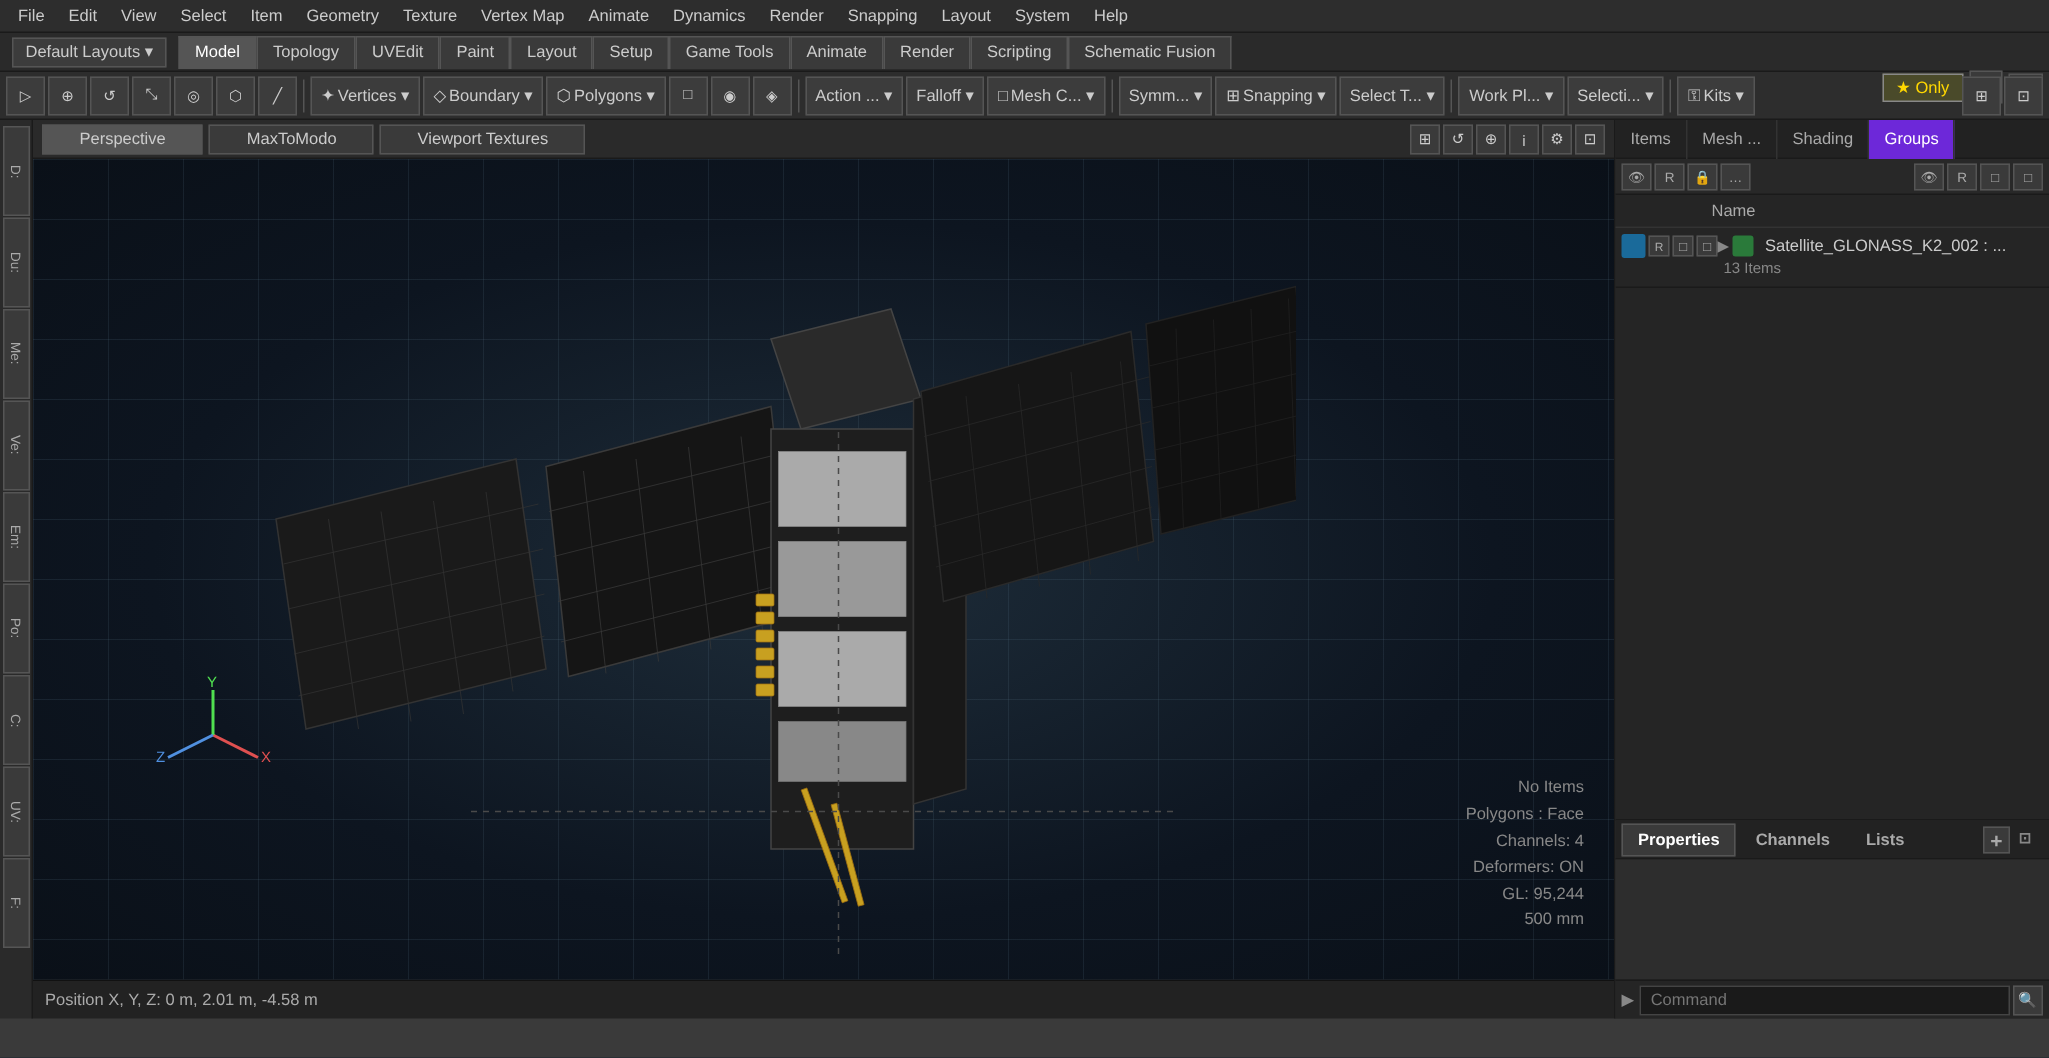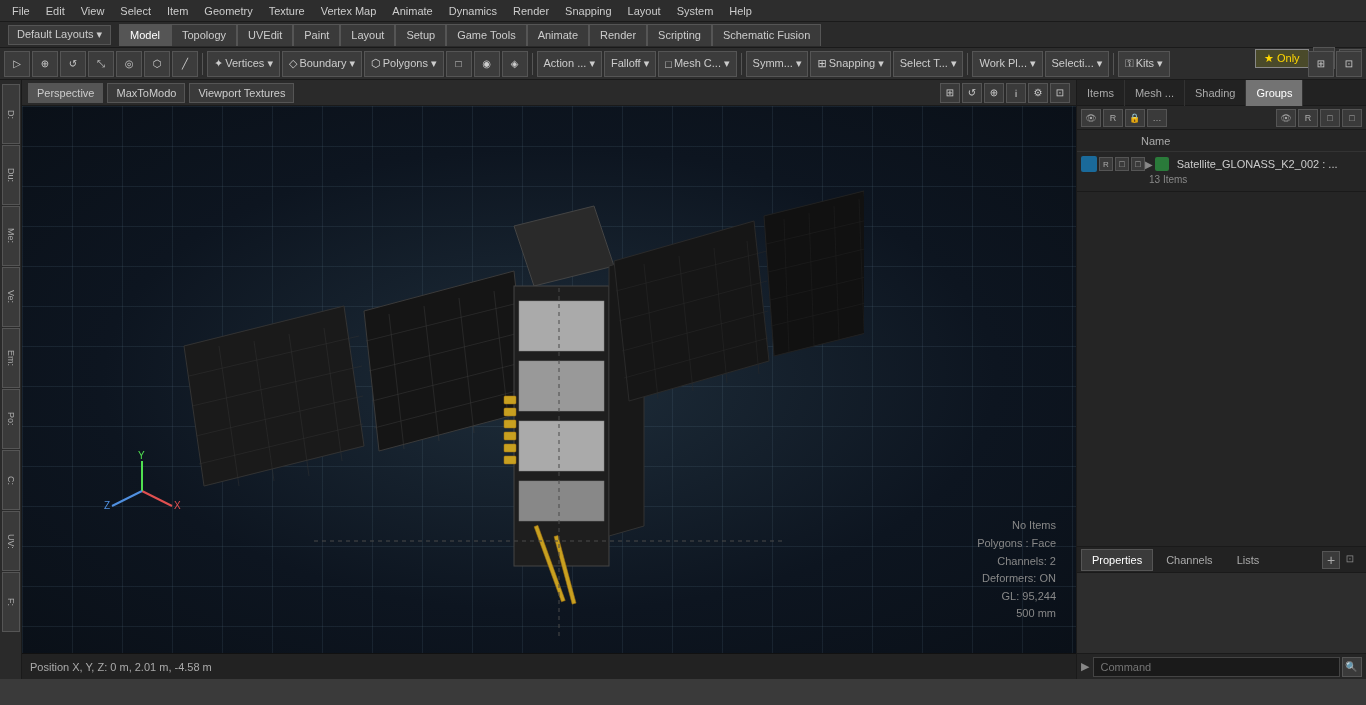--- a/index.html
+++ b/index.html
@@ -29,21 +29,21 @@
     
     #main-area { display: flex; width: 1366px; height: calc(705px - 22px - 26px - 32px - 26px); }
 
     
     #left-sidebar { width: 22px; background: #2a2a2a; border-right: 1px solid #1a1a1a; display: flex; flex-direction: column; align-items: center; padding-top: 4px; gap: 1px; overflow: hidden; }
     .side-tab { width: 18px; height: 60px; background: #3a3a3a; border: 1px solid #555; cursor: pointer; display: flex; align-items: center; justify-content: center; writing-mode: vertical-rl; font-size: 9px; color: #aaa; text-align: center; }
 
     
     #viewport-container { flex: 1; display: flex; flex-direction: column; position: relative; }
     #viewport-header { display: flex; align-items: center; background: #2a2a2a; height: 26px; border-bottom: 1px solid #1a1a1a; padding: 0 6px; gap: 4px; }
-    .vp-tab { padding: 2px 8px; cursor: pointer; color: #ccc; font-size: 11px; background: #3a3a3a; border: 1px solid #555; height: 20px; display: flex; align-items: center; }
+    .vp-tab { padding: 2px 24px; cursor: pointer; color: #ccc; font-size: 11px; background: #3a3a3a; border: 1px solid #555; height: 20px; display: flex; align-items: center; }
     .vp-tab.active { background: #555; }
     .vp-controls { margin-left: auto; display: flex; gap: 2px; }
     .vp-ctrl-btn { width: 20px; height: 20px; background: #3a3a3a; border: 1px solid #555; cursor: pointer; display: flex; align-items: center; justify-content: center; color: #ccc; font-size: 10px; }
     #viewport { flex: 1; background: #1a2530; position: relative; overflow: hidden; }
 
     
     #viewport-canvas { width: 100%; height: 100%; background: radial-gradient(ellipse at center, #1e2d3a 0%, #0d1520 60%, #0a1018 100%); position: relative; }
 
     
     .grid-overlay { position: absolute; top: 0; left: 0; width: 100%; height: 100%; background-image: linear-gradient(rgba(100,130,150,0.15) 1px, transparent 1px), linear-gradient(90deg, rgba(100,130,150,0.15) 1px, transparent 1px); background-size: 50px 40px; }
@@ -54,38 +54,38 @@
     
     #viewport-stats { position: absolute; bottom: 30px; right: 20px; text-align: right; color: #888; font-size: 11px; line-height: 1.6; }
 
     
     #origin-cross { position: absolute; bottom: 120px; left: 80px; }
 
     
     #right-panel { width: 290px; background: #2a2a2a; border-left: 1px solid #1a1a1a; display: flex; flex-direction: column; }
     #right-panel-tabs { display: flex; background: #222; height: 26px; border-bottom: 1px solid #1a1a1a; }
     .rp-tab { padding: 2px 10px; cursor: pointer; color: #aaa; font-size: 11px; height: 26px; display: flex; align-items: center; border-right: 1px solid #333; }
-    .rp-tab.active { background: #737373; color: #fff; }
+    .rp-tab.active { background: #6d28d9; color: #fff; }
     #groups-header { display: flex; align-items: center; background: #2d2d2d; height: 26px; padding: 0 6px; border-bottom: 1px solid #1a1a1a; gap: 4px; }
     .groups-title { font-size: 11px; color: #ccc; font-weight: bold; }
     #groups-toolbar { display: flex; align-items: center; background: #282828; height: 24px; padding: 0 4px; border-bottom: 1px solid #1a1a1a; gap: 2px; }
     .gt-btn { width: 20px; height: 18px; background: #3a3a3a; border: 1px solid #555; cursor: pointer; display: flex; align-items: center; justify-content: center; color: #aaa; font-size: 9px; }
     #groups-col-header { display: flex; align-items: center; background: #252525; height: 22px; padding: 0 4px; border-bottom: 1px solid #333; }
     .col-header-label { font-size: 11px; color: #aaa; flex: 1; text-align: left; padding-left: 60px; }
     #groups-list { flex: 1; background: #252525; overflow-y: auto; }
     .group-row { display: flex; align-items: center; height: 30px; padding: 0 4px; border-bottom: 1px solid #1a1a1a; cursor: pointer; }
     .row-icons { display: flex; gap: 2px; align-items: center; }
     .row-expand { font-size: 10px; color: #888; margin-right: 2px; }
     .row-vis-icon { width: 14px; height: 14px; background: #2a6a8a; border-radius: 2px; display: flex; align-items: center; justify-content: center; font-size: 8px; color: #fff; }
     .row-name { font-size: 11px; color: #ccc; flex: 1; margin-left: 4px; white-space: nowrap; overflow: hidden; text-overflow: ellipsis; }
     #groups-sub { color: #888; font-size: 10px; padding: 2px 4px 2px 68px; }
 
     
     #props-panel { border-top: 1px solid #1a1a1a; background: #2a2a2a; }
-    #props-tabs { display: flex; align-items: center; background: #222; height: 26px; border-bottom: 1px solid #1a1a1a; padding: 0 4px; gap: 2px; }
+    #props-tabs { display: flex; align-items: center; background: #222; height: 26px; border-bottom: 1px solid #1a1a1a; padding: 0 4px; gap: 2px; font-weight: bold; }
     .prop-tab { padding: 2px 10px; cursor: pointer; color: #aaa; font-size: 11px; height: 22px; display: flex; align-items: center; border: 1px solid transparent; }
     .prop-tab.active { background: #3a3a3a; border-color: #555; color: #fff; }
     #props-content { height: 80px; background: #2d2d2d; }
     .props-add-btn { width: 18px; height: 18px; background: #3a3a3a; border: 1px solid #555; cursor: pointer; display: flex; align-items: center; justify-content: center; color: #aaa; font-size: 14px; }
     .props-expand { width: 16px; height: 16px; cursor: pointer; display: flex; align-items: center; justify-content: center; color: #888; font-size: 10px; margin-left: auto; }
 
     
     #command-bar { display: flex; align-items: center; background: #252525; height: 26px; border-top: 1px solid #1a1a1a; padding: 0 4px; }
     .cmd-prompt { color: #888; margin-right: 4px; }
     .cmd-input { flex: 1; background: #1a1a1a; border: 1px solid #444; color: #ccc; font-size: 11px; padding: 2px 6px; height: 20px; }
@@ -306,21 +306,21 @@
             <line x1="40" y1="40" x2="40" y2="10" stroke="#50e050" stroke-width="2"></line>
             <text x="36" y="8" fill="#50e050" font-size="10">Y</text>
             <line x1="40" y1="40" x2="10" y2="55" stroke="#5090e0" stroke-width="2"></line>
             <text x="2" y="58" fill="#5090e0" font-size="10">Z</text>
           </svg>
         </div>
 
         <div id="viewport-stats">
           <div>No Items</div>
           <div>Polygons : Face</div>
-          <div>Channels: 2</div>
+          <div>Channels: 4</div>
           <div>Deformers: ON</div>
           <div>GL: 95,244</div>
           <div>500 mm</div>
         </div>
       </div>
     </div>
 
     <div id="bottom-status">
       <span class="status-text">Position X, Y, Z:  0 m, 2.01 m, -4.58 m</span>
     </div>

